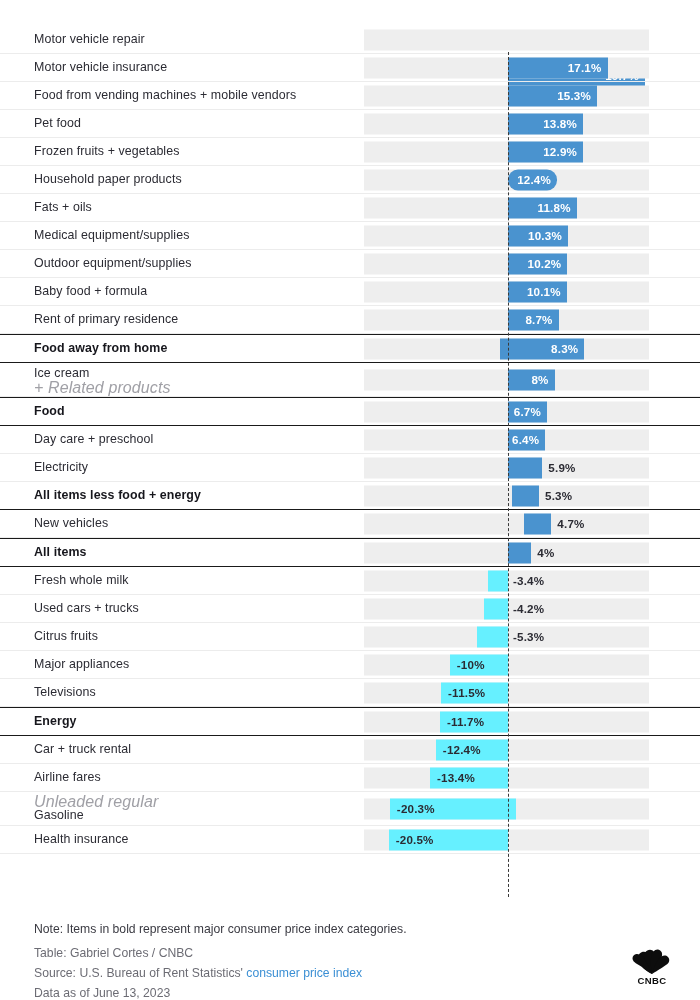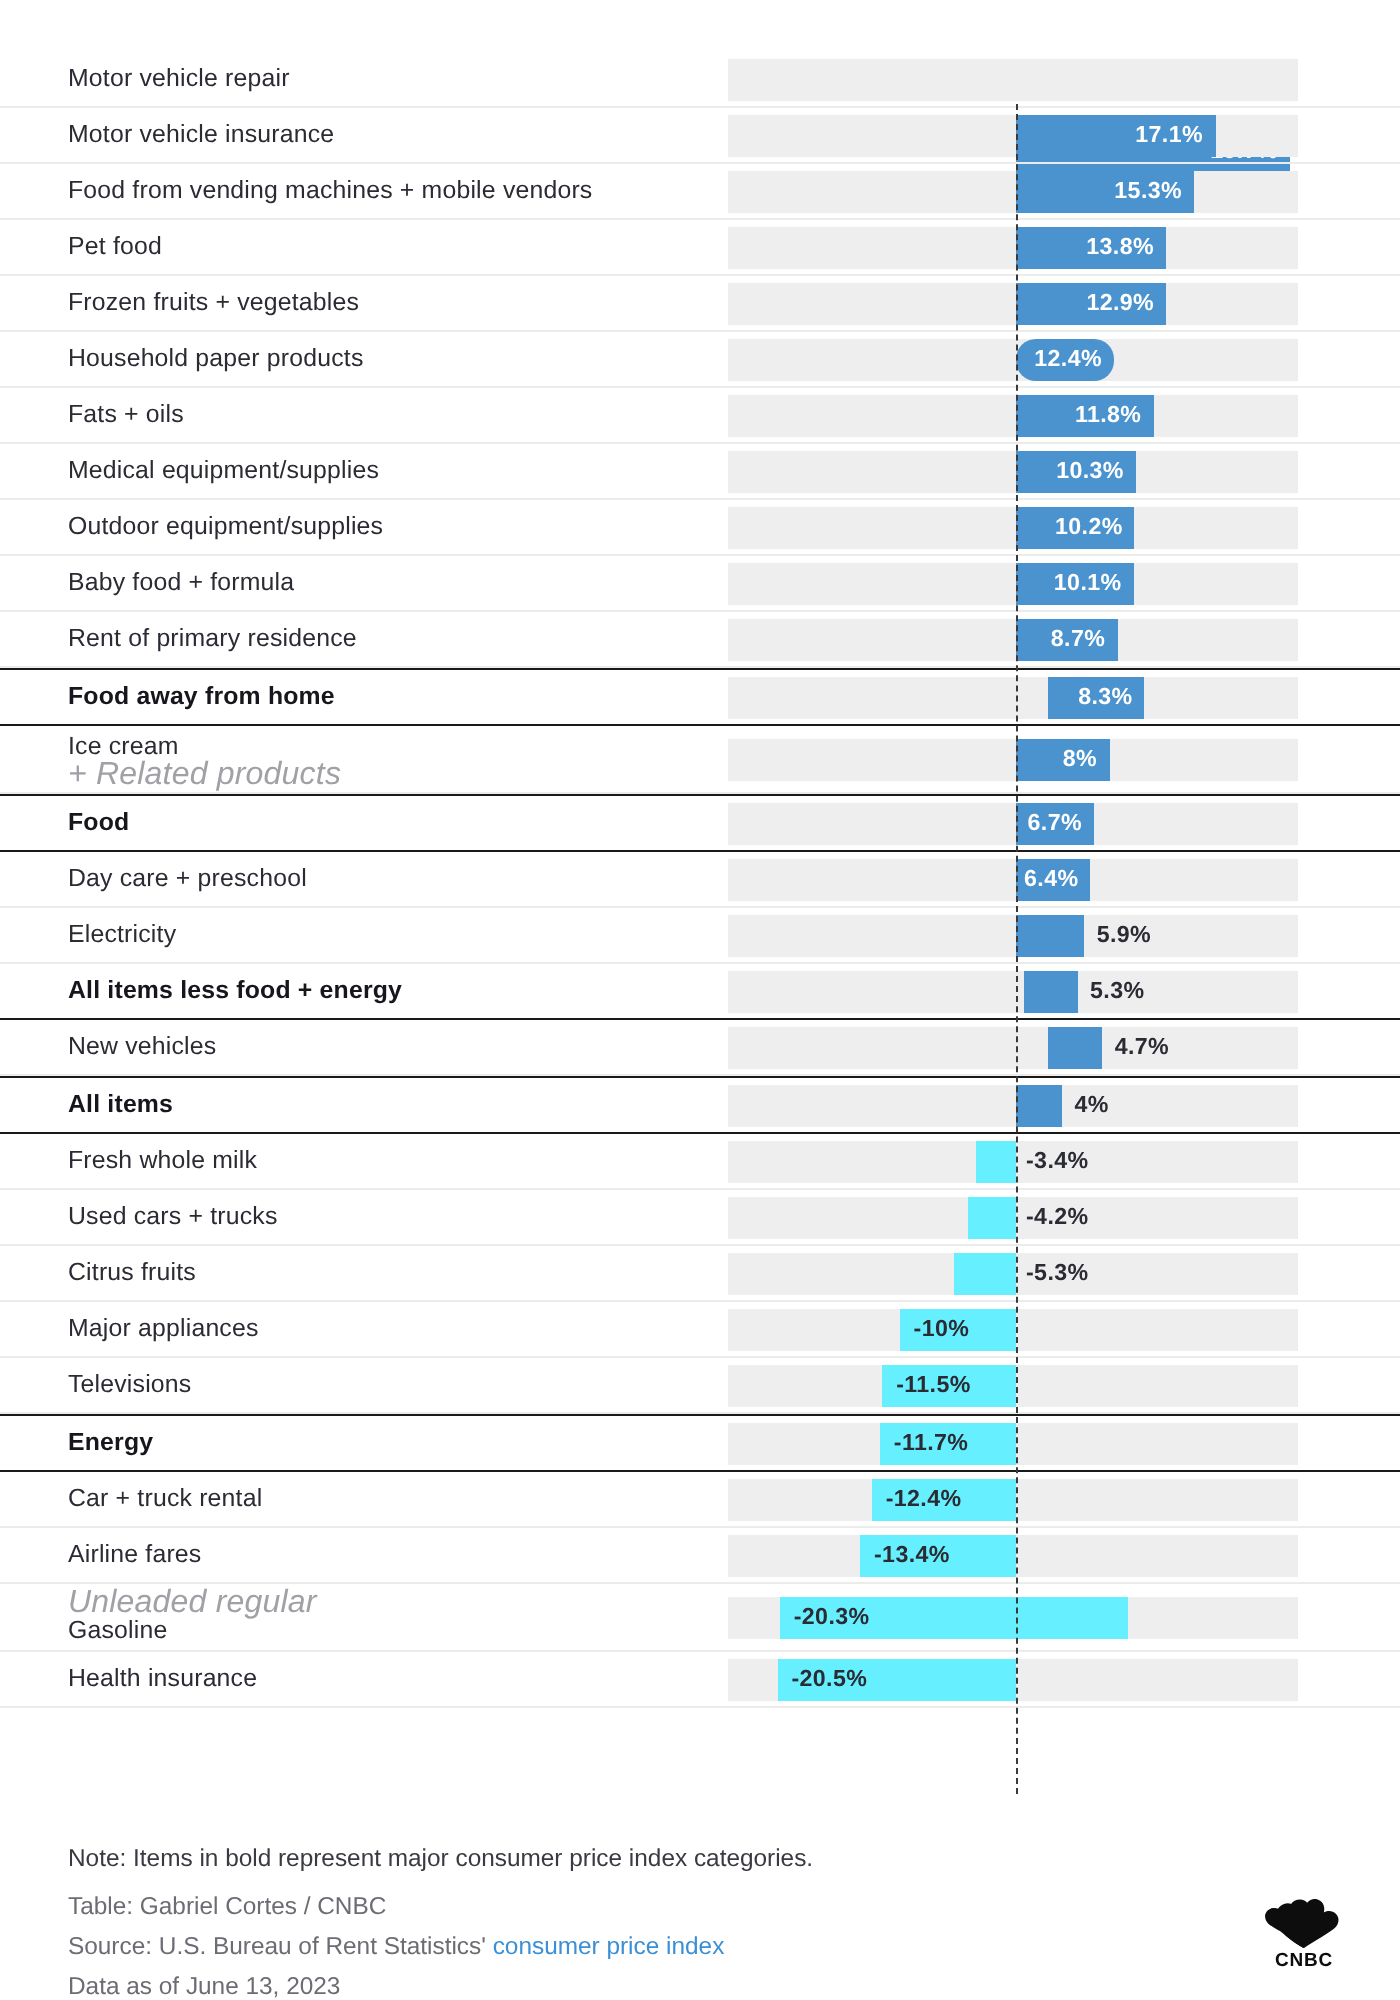--- a/index.html
+++ b/index.html
@@ -252,21 +252,21 @@
           <div class="bar pos" style="left: 144px; width: 50.634px;">
             <span class="val inside-pos">8.7%</span>
           </div>
         </div>
       </div>
       <div class="row major">
         <div class="label">
           <span class="main">Food away from home</span>
         </div>
         <div class="track">
-          <div class="bar pos" style="left: 160px; width: 48.306px;">
+          <div class="bar pos" style="left: 136px; width: 48.306px; padding-left: 36px;">
             <span class="val inside-pos">8.3%</span>
           </div>
         </div>
       </div>
       <div class="row tall after-major">
         <div class="label">
           <span class="main">Ice cream</span>
           <span class="sub">+ Related products</span>
         </div>
         <div class="track">
@@ -414,21 +414,21 @@
             <span class="val inside-neg">-13.4%</span>
           </div>
         </div>
       </div>
       <div class="row tall">
         <div class="label">
           <span class="sub">Unleaded regular</span>
           <span class="main">Gasoline</span>
         </div>
         <div class="track">
-          <div class="bar neg" style="left: 25.854px; width: 126px; padding-left: 48px;">
+          <div class="bar neg" style="left: 25.854px; width: 126px;">
             <span class="val inside-neg">-20.3%</span>
           </div>
         </div>
       </div>
       <div class="row">
         <div class="label">
           <span class="main">Health insurance</span>
         </div>
         <div class="track">
           <div class="bar neg" style="left: 24.69px; width: 119.31px;">

